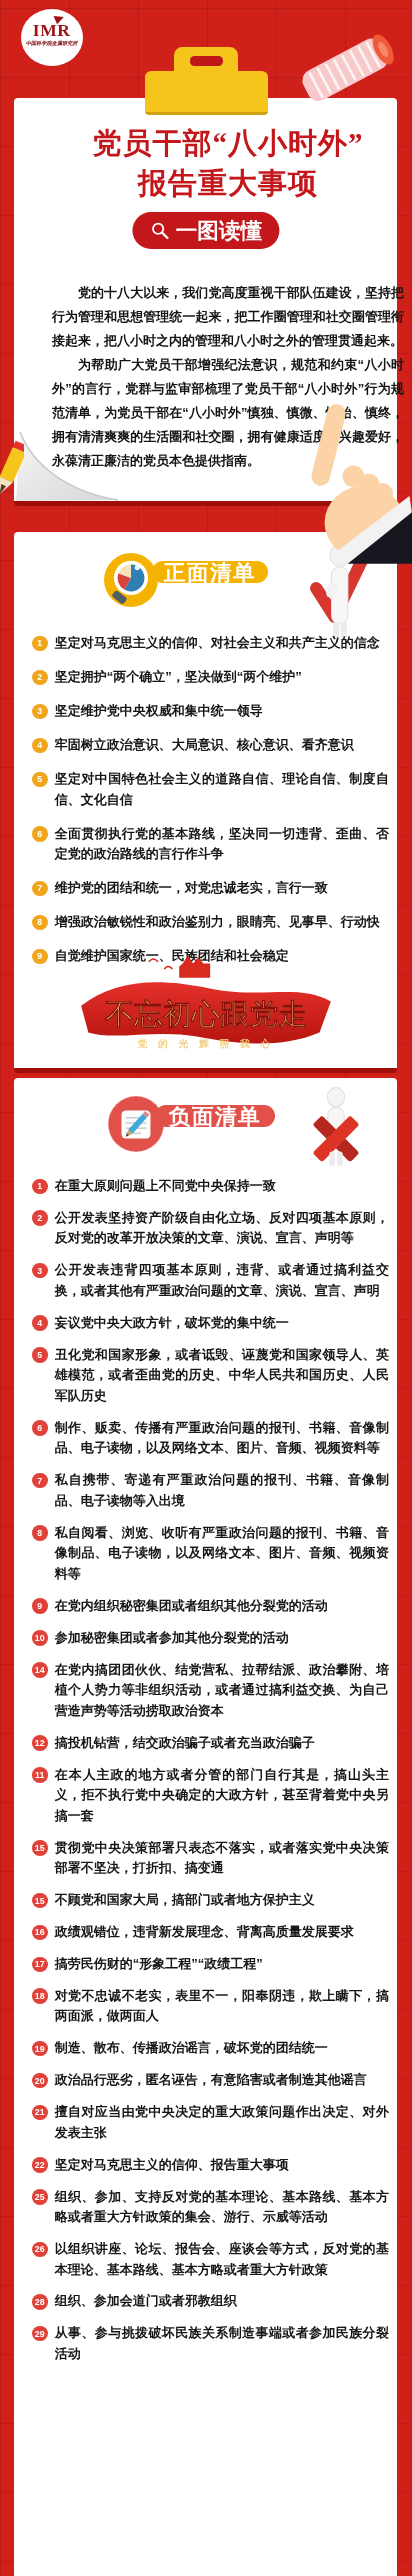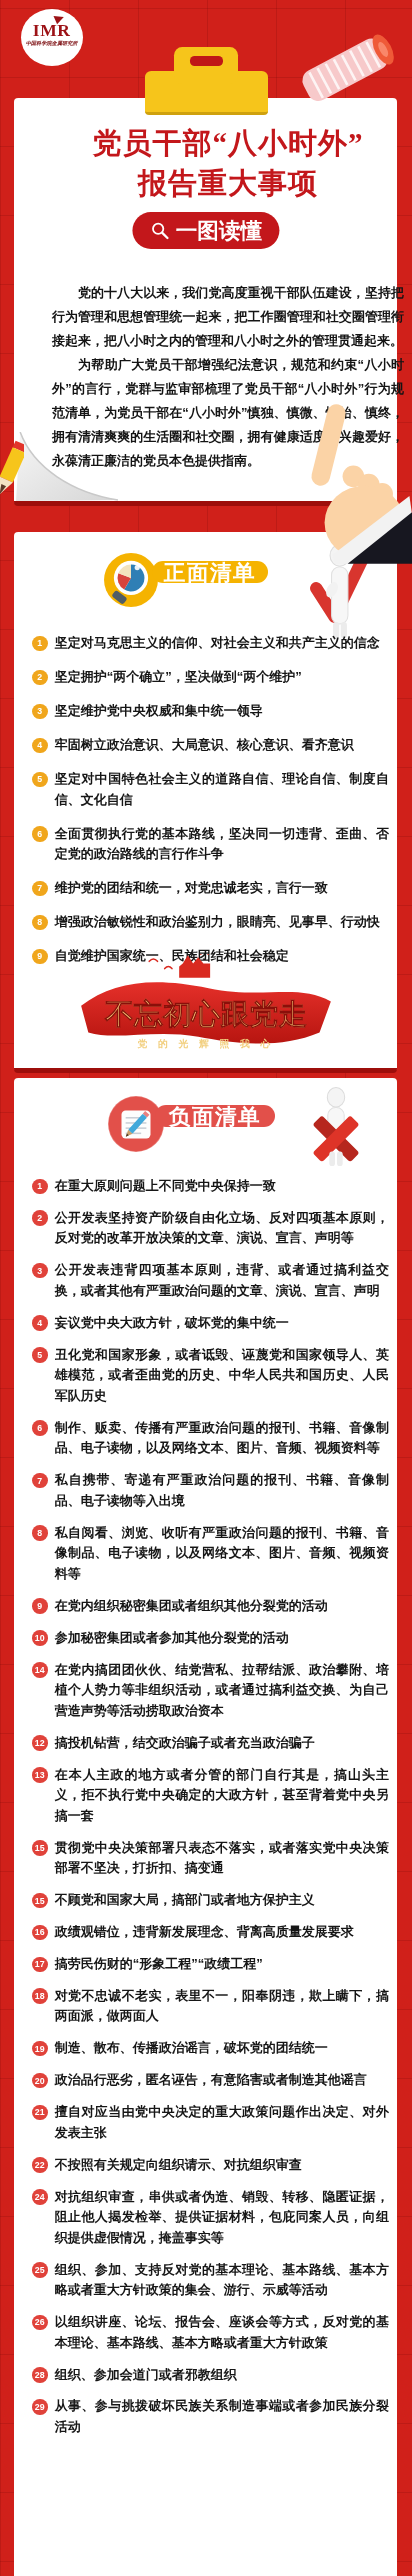--- a/index.html
+++ b/index.html
@@ -298,21 +298,21 @@
       </div>
       <div class="li">
         <span class="num">14</span>
         <span class="txt">在党内搞团团伙伙、结党营私、拉帮结派、政治攀附、培植个人势力等非组织活动，或者通过搞利益交换、为自己营造声势等活动捞取政治资本</span>
       </div>
       <div class="li">
         <span class="num">12</span>
         <span class="txt">搞投机钻营，结交政治骗子或者充当政治骗子</span>
       </div>
       <div class="li">
-        <span class="num">13</span>
+        <span class="num">11</span>
         <span class="txt">在本人主政的地方或者分管的部门自行其是，搞山头主义，拒不执行党中央确定的大政方针，甚至背着党中央另搞一套</span>
       </div>
       <div class="li">
         <span class="num">15</span>
         <span class="txt">贯彻党中央决策部署只表态不落实，或者落实党中央决策部署不坚决，打折扣、搞变通</span>
       </div>
       <div class="li">
         <span class="num">15</span>
         <span class="txt">不顾党和国家大局，搞部门或者地方保护主义</span>
       </div>
@@ -335,25 +335,21 @@
       <div class="li">
         <span class="num">20</span>
         <span class="txt">政治品行恶劣，匿名诬告，有意陷害或者制造其他谣言</span>
       </div>
       <div class="li">
         <span class="num">21</span>
         <span class="txt">擅自对应当由党中央决定的重大政策问题作出决定、对外发表主张</span>
       </div>
       <div class="li">
         <span class="num">22</span>
-        <span class="txt">不按照有关规定向组织请示、对抗组织审查</span>
-      </div>
-      <div class="li">
-        <span class="num">24</span>
-        <span class="txt">对抗组织审查，串供或者伪造、销毁、转移、隐匿证据，阻止他人揭发检举、提供证据材料，包庇同案人员，向组织提供虚假情况，掩盖事实等</span>
+        <span class="txt">坚定对马克思主义的信仰、报告重大事项</span>
       </div>
       <div class="li">
         <span class="num">25</span>
         <span class="txt">组织、参加、支持反对党的基本理论、基本路线、基本方略或者重大方针政策的集会、游行、示威等活动</span>
       </div>
       <div class="li">
         <span class="num">26</span>
         <span class="txt">以组织讲座、论坛、报告会、座谈会等方式，反对党的基本理论、基本路线、基本方略或者重大方针政策</span>
       </div>
       <div class="li">

